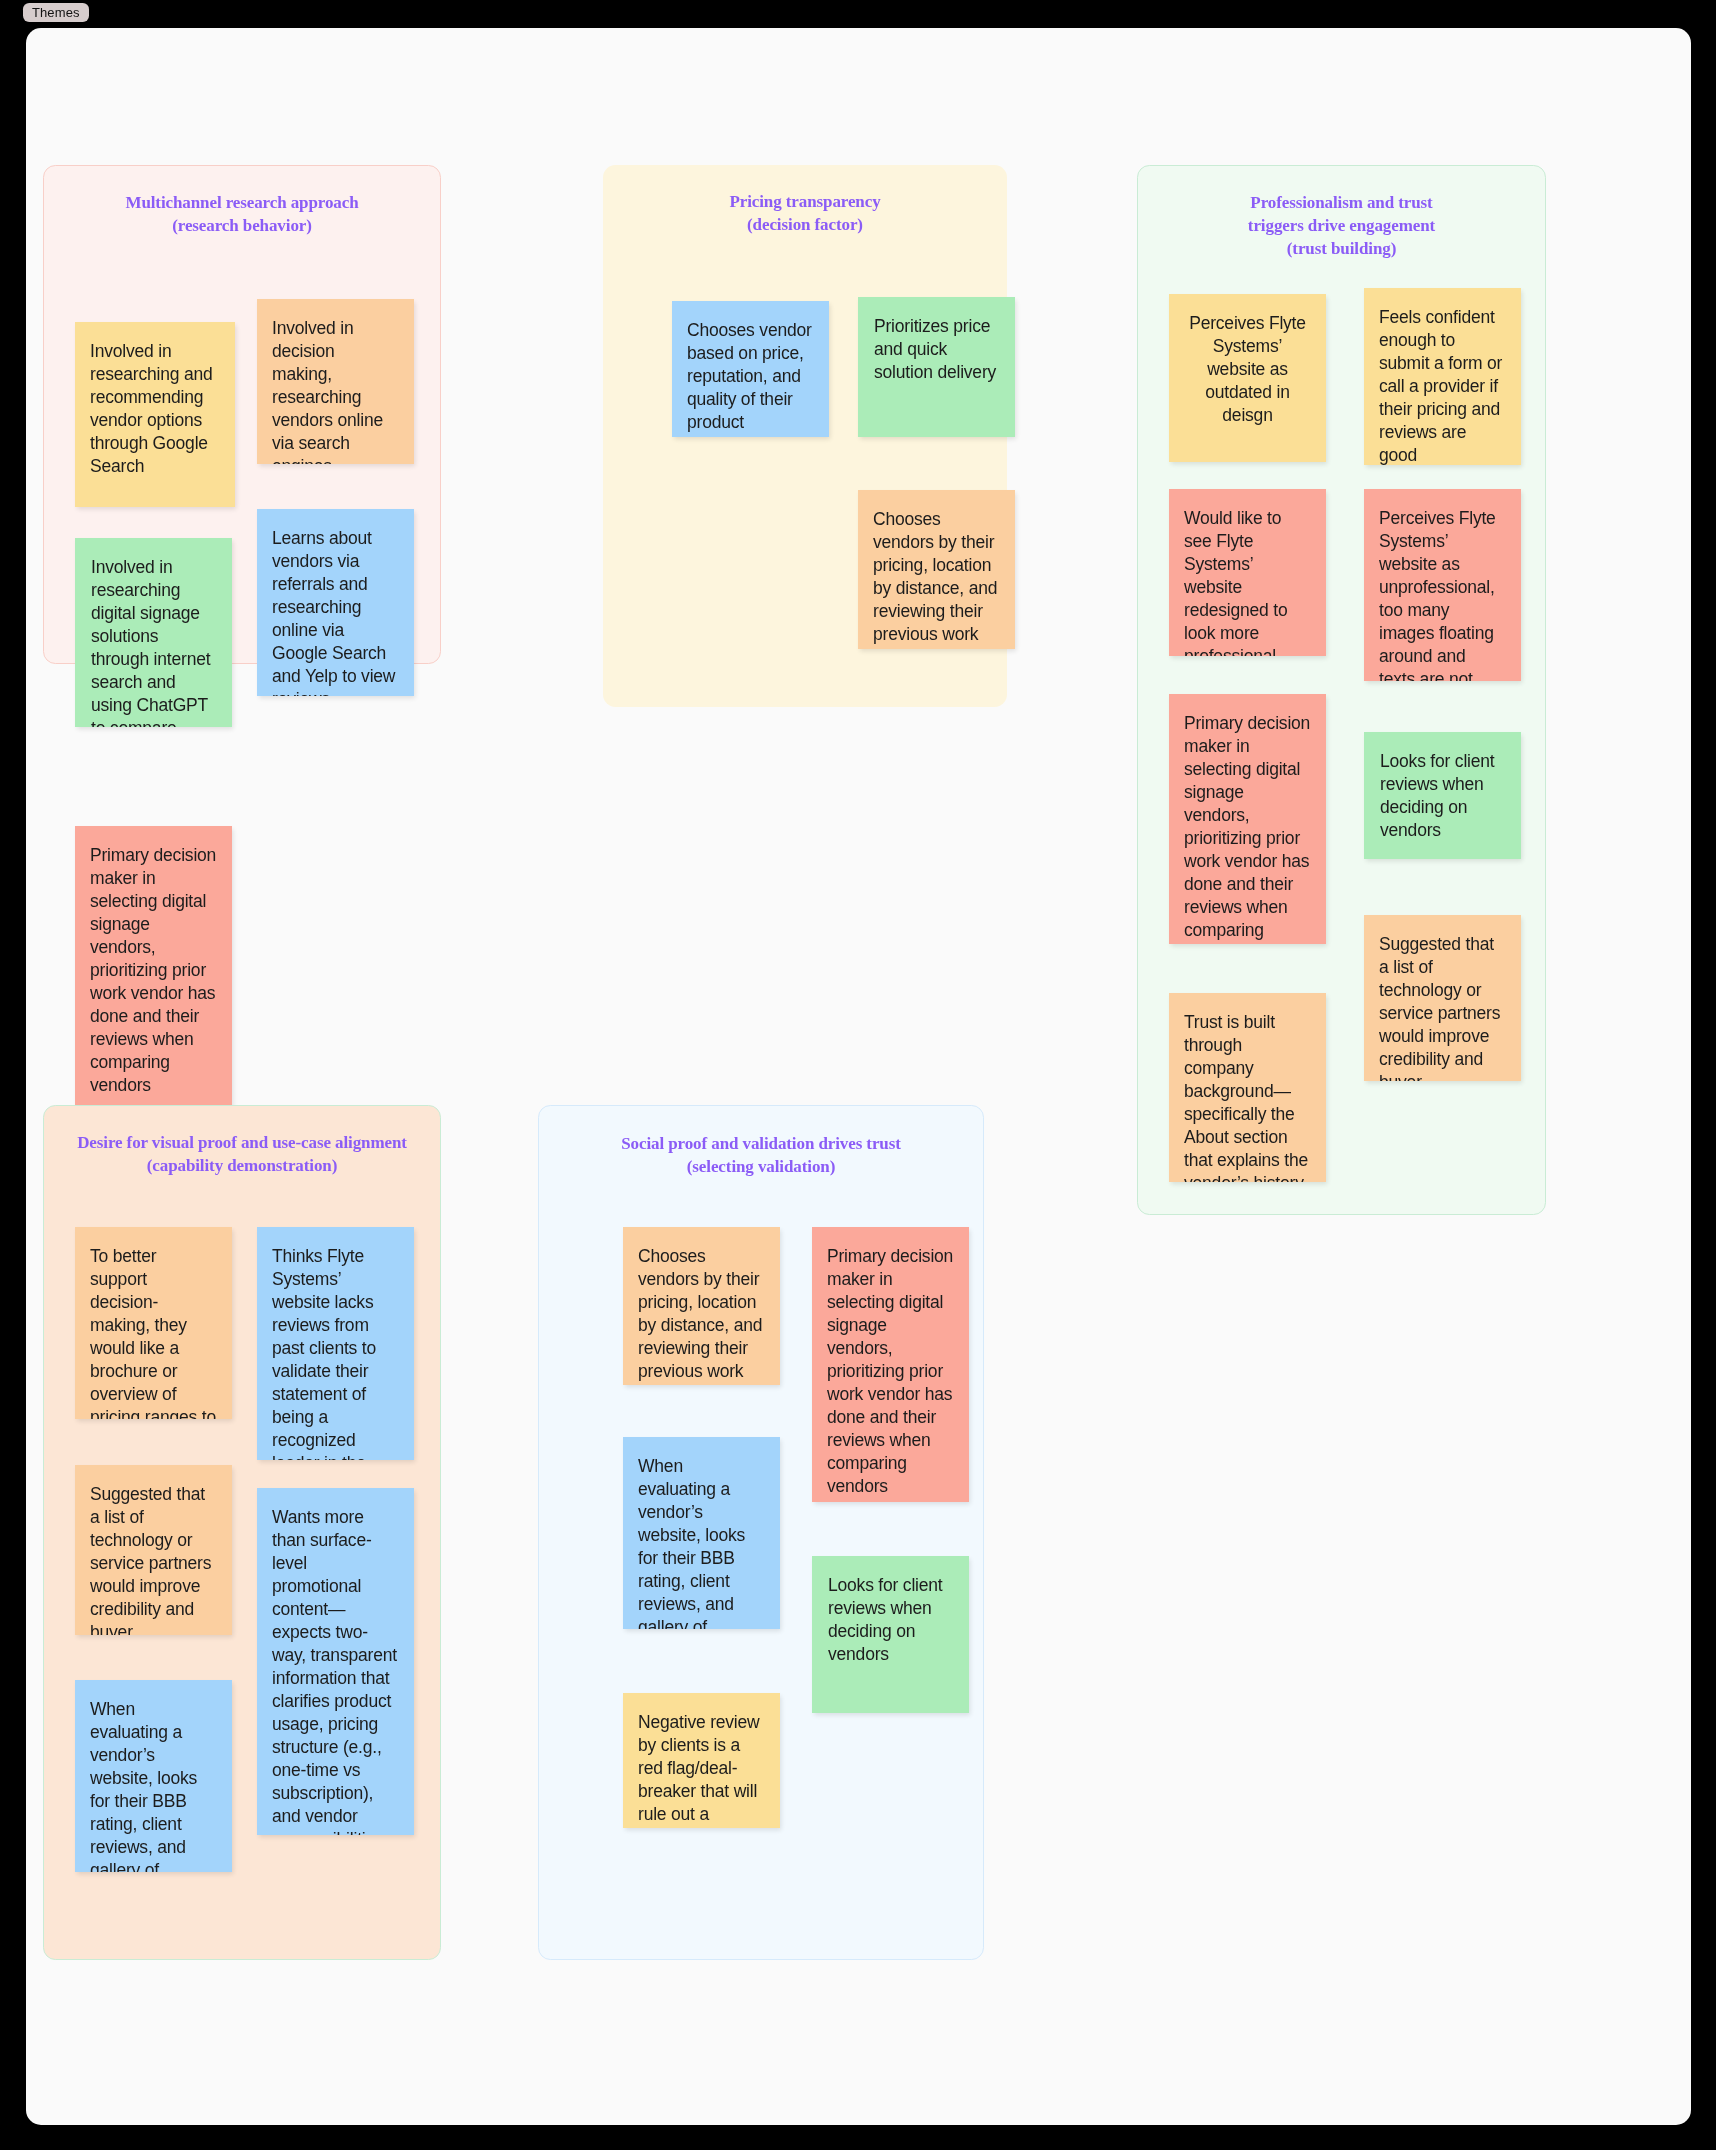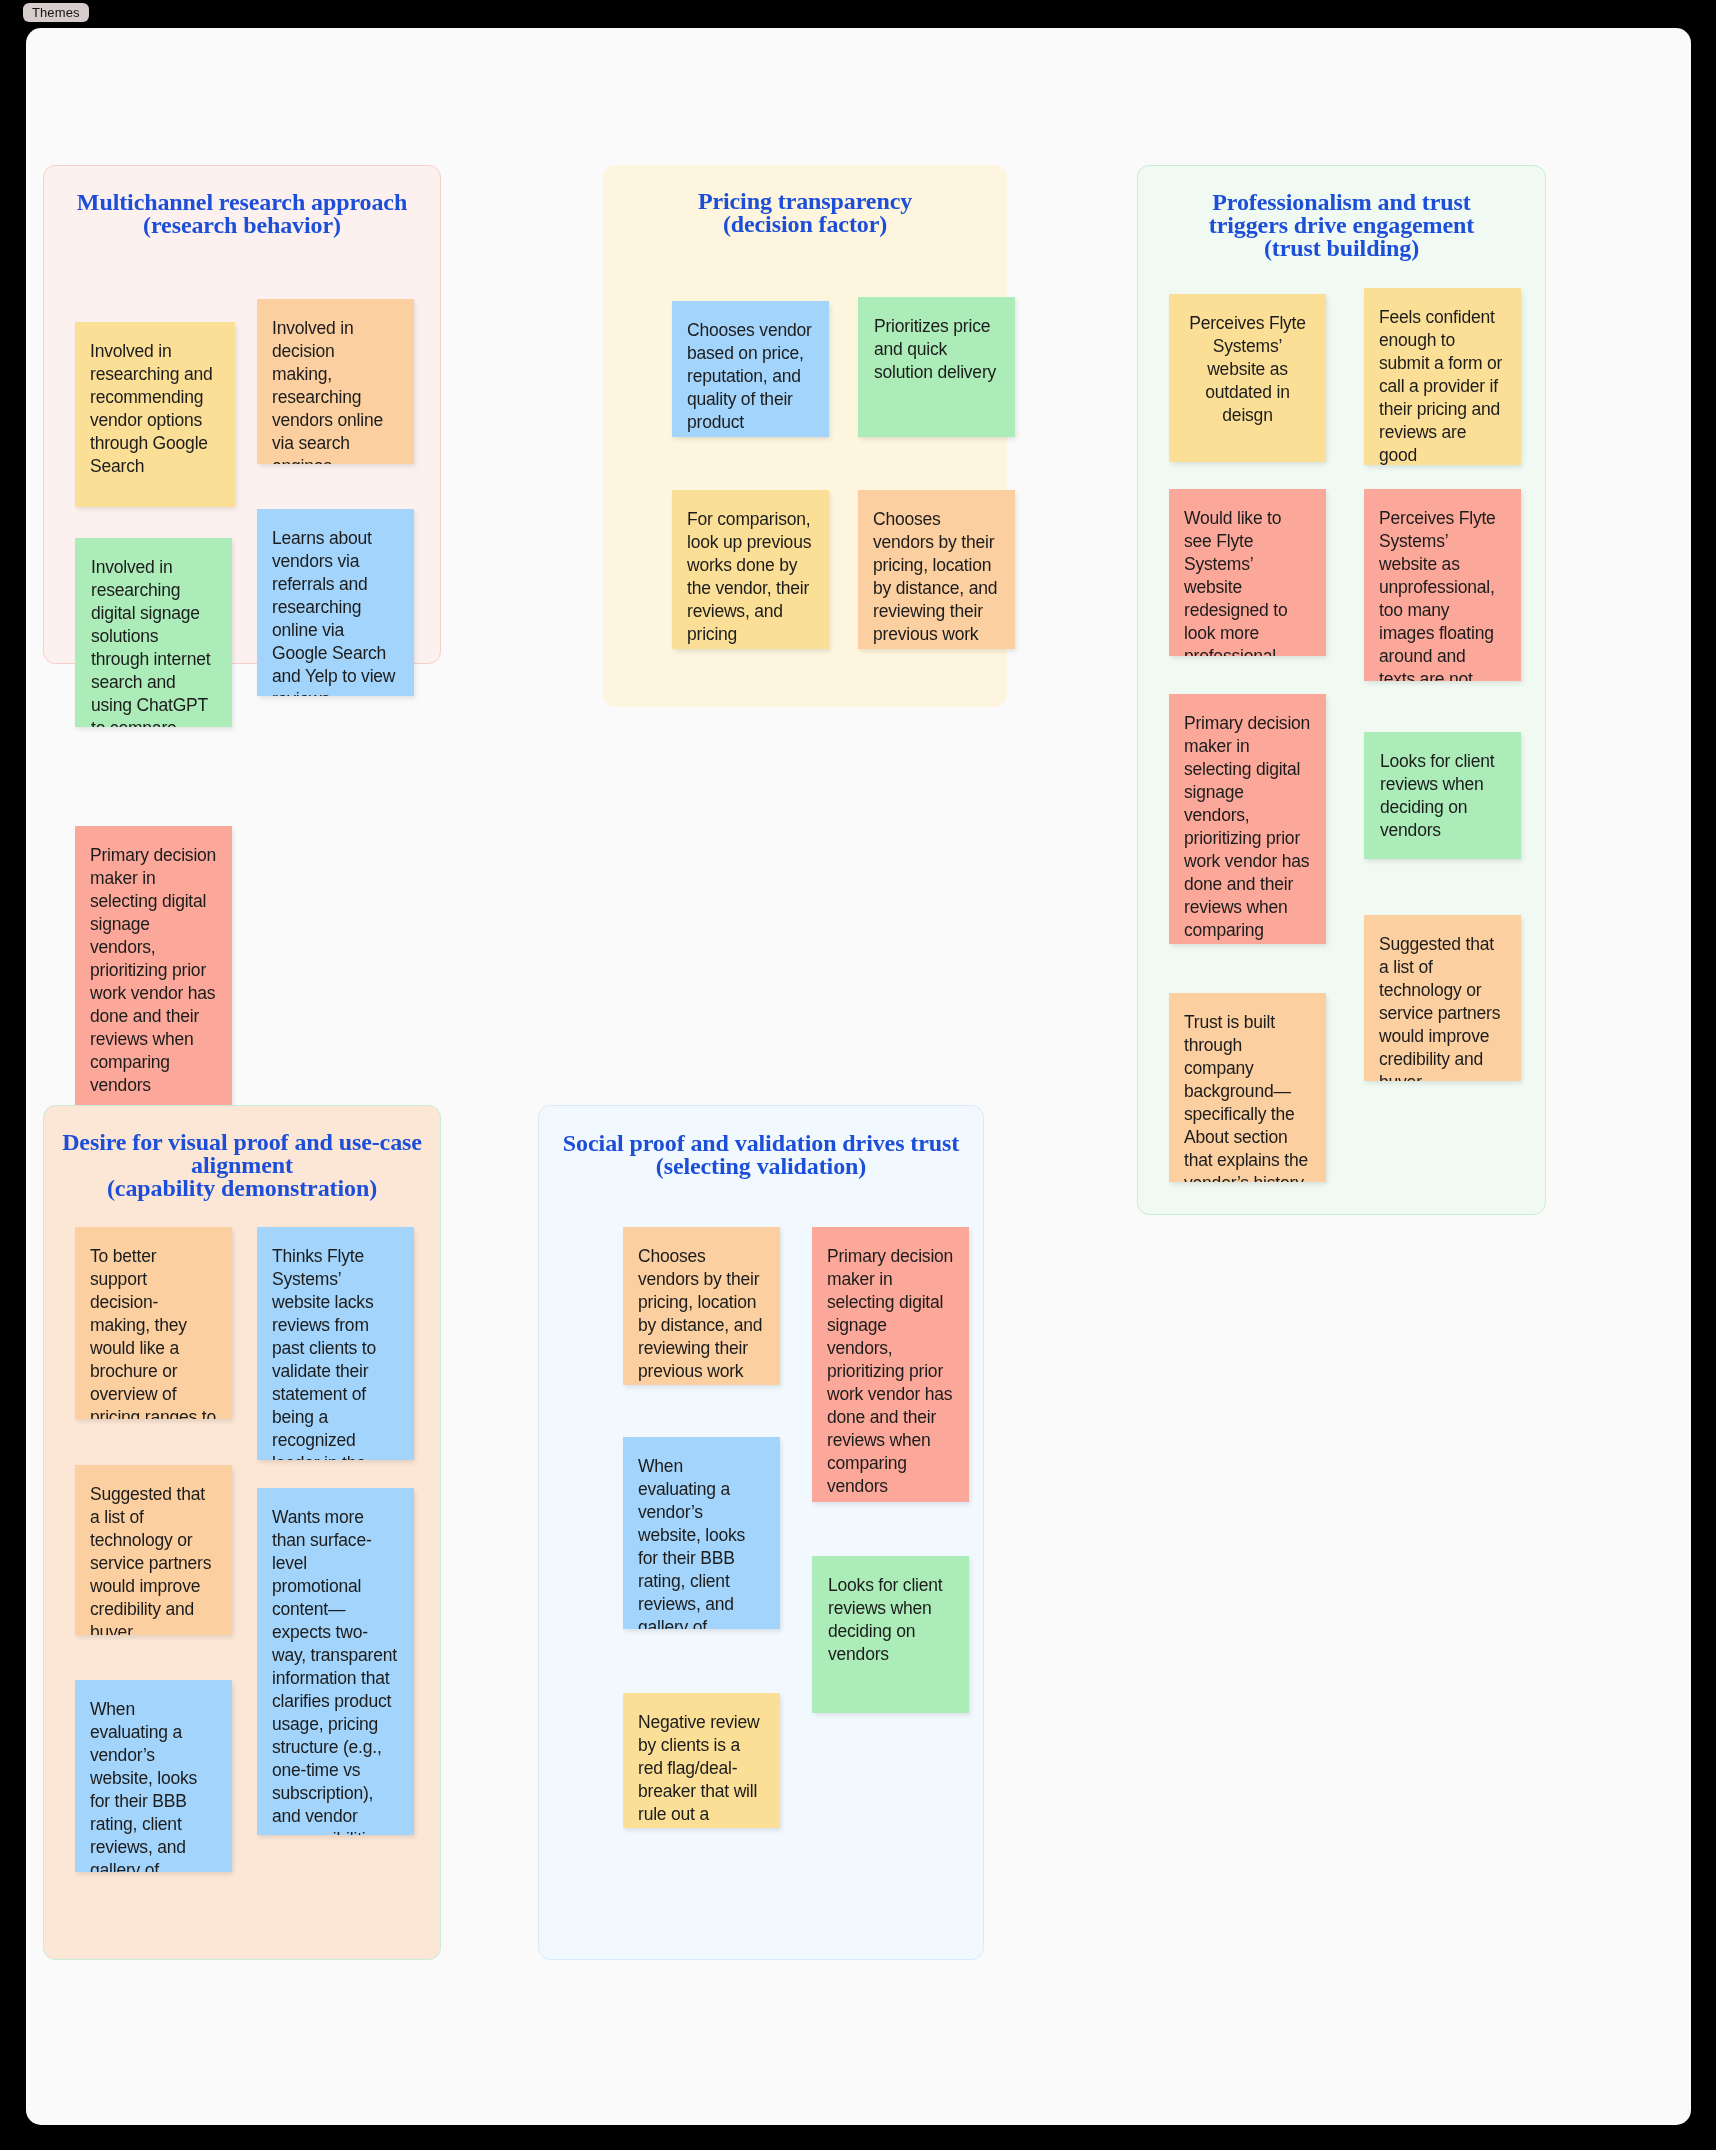--- a/index.html
+++ b/index.html
@@ -56,23 +56,23 @@
     border-radius: 12.4px;
   }
 
   .group-title {
     position: absolute;
     left: 0;
     width: 100%;
     text-align: center;
     font-family: "Liberation Serif", serif;
     font-weight: bold;
-    font-size: 24px;
+    font-size: 17px;
     line-height: 23px;
-    color: #1d4ed8;
+    color: #8b5cf6;
     letter-spacing: -0.1px;
     padding: 0 15px;
   }
 
   
   .note {
     position: absolute;
     padding: 18px 15px 13.7px 15px;
     font-family: "Liberation Sans", sans-serif;
     font-size: 17.5px;
@@ -112,21 +112,20 @@
     <div class="note c-red" style="left:31px; top:660px; width:157px; height:284px;">Primary decision maker in selecting digital signage vendors, prioritizing prior work vendor has done and their reviews when comparing vendors</div>
   </div>
 
   <div class="theme-group" style="left:577px; top:137px; width:404px; height:542px; background:#fdf5dd;">
     <div class="group-title" style="top:25px;">
       <div>Pricing transparency</div>
       <div>(decision factor)</div>
     </div>
     <div class="note c-blue" style="left:69px; top:136px; width:157px; height:136px;">Chooses vendor based on price, reputation, and quality of their product</div>
     <div class="note c-green" style="left:255px; top:132px; width:157px; height:140px;">Prioritizes price and quick solution delivery</div>
-    <div class="note c-yellow" style="left:69px; top:325px; width:157px; height:159px;">For comparison, look up previous works done by the vendor, their reviews, and pricing</div>
     <div class="note c-orange" style="left:255px; top:325px; width:157px; height:159px;">Chooses vendors by their pricing, location by distance, and reviewing their previous work</div>
   </div>
 
   <div class="theme-group" style="left:1111px; top:137px; width:409px; height:1050px; background:#f0faf2; border:0.7px solid #c9ecd5;">
     <div class="group-title" style="top:25px;">
       <div>Professionalism and trust</div>
       <div>triggers  drive engagement</div>
       <div>(trust building)</div>
     </div>
     <div class="note c-yellow" style="left:31px; top:128px; width:157px; height:168px;text-align:center;">Perceives Flyte Systems’ website as outdated in deisgn</div>

